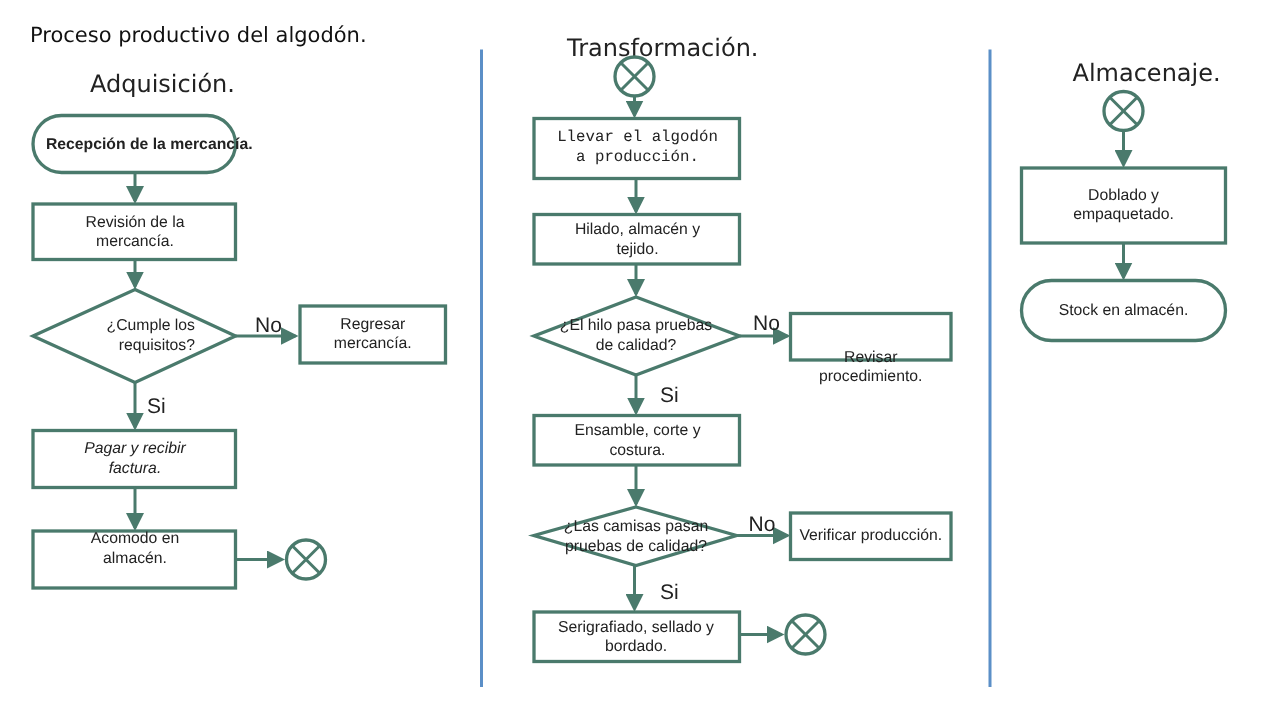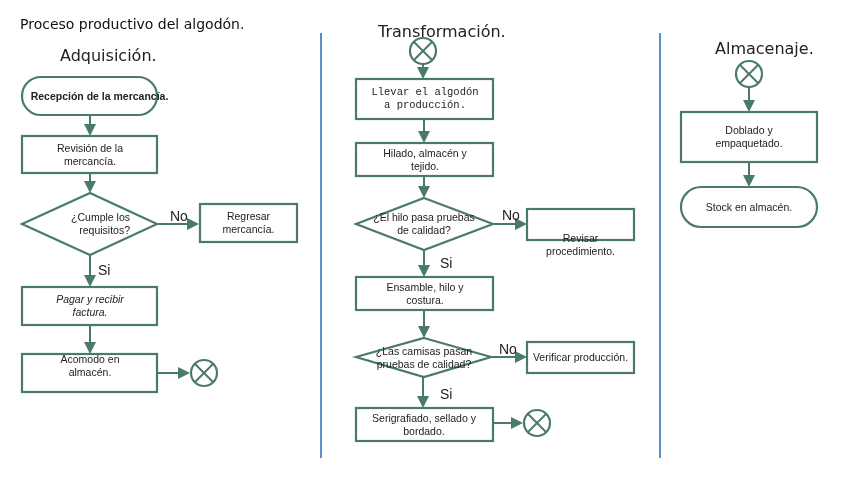--- a/index.html
+++ b/index.html
@@ -97,21 +97,21 @@
 <div class="node-text" style="left:205px; top:204px; width:87px; height:38px;">Regresar mercancía.</div>
 <div class="node-text" style="left:45px; top:287px; width:90px; height:38px;font-style:italic;">Pagar y recibir factura.</div>
 <div class="node-text" style="left:45px; top:354px; width:90px; height:24px;">Acomodo en almacén.</div>
 <div class="label" style="left:170px; top:208px;">No</div>
 <div class="label" style="left:98px; top:262px;">Si</div>
 
 <div class="node-text" style="left:370px; top:79px; width:110px; height:40px;font-family:Liberation Mono, monospace;">Llevar el algodón a producción.</div>
 <div class="node-text" style="left:375px; top:143px; width:100px; height:33px;">Hilado, almacén y tejido.</div>
 <div class="node-text" style="left:368px; top:204px; width:112px; height:40px;">¿El hilo pasa pruebas de calidad?</div>
 <div class="node-text" style="left:530px; top:209px; width:101px; height:31px;margin-top:20px;">Revisar procedimiento.</div>
-<div class="node-text" style="left:375px; top:277px; width:100px; height:33px;">Ensamble, hilo y costura.</div>
+<div class="node-text" style="left:375px; top:277px; width:100px; height:33px;">Ensamble, corte y costura.</div>
 <div class="node-text" style="left:360px; top:338px; width:128px; height:39px;">¿Las camisas pasan pruebas de calidad?</div>
 <div class="node-text" style="left:530px; top:342px; width:101px; height:31px;">Verificar producción.</div>
 <div class="node-text" style="left:360px; top:408px; width:128px; height:33px;">Serigrafiado, sellado y bordado.</div>
 <div class="label" style="left:502px; top:207px;">No</div>
 <div class="label" style="left:440px; top:255px;">Si</div>
 <div class="label" style="left:499px; top:341px;">No</div>
 <div class="label" style="left:440px; top:386px;">Si</div>
 
 <div class="node-text" style="left:700px; top:112px; width:98px; height:50px;">Doblado y empaquetado.</div>
 <div class="node-text" style="left:705px; top:187px; width:88px; height:40px;">Stock en almacén.</div>

